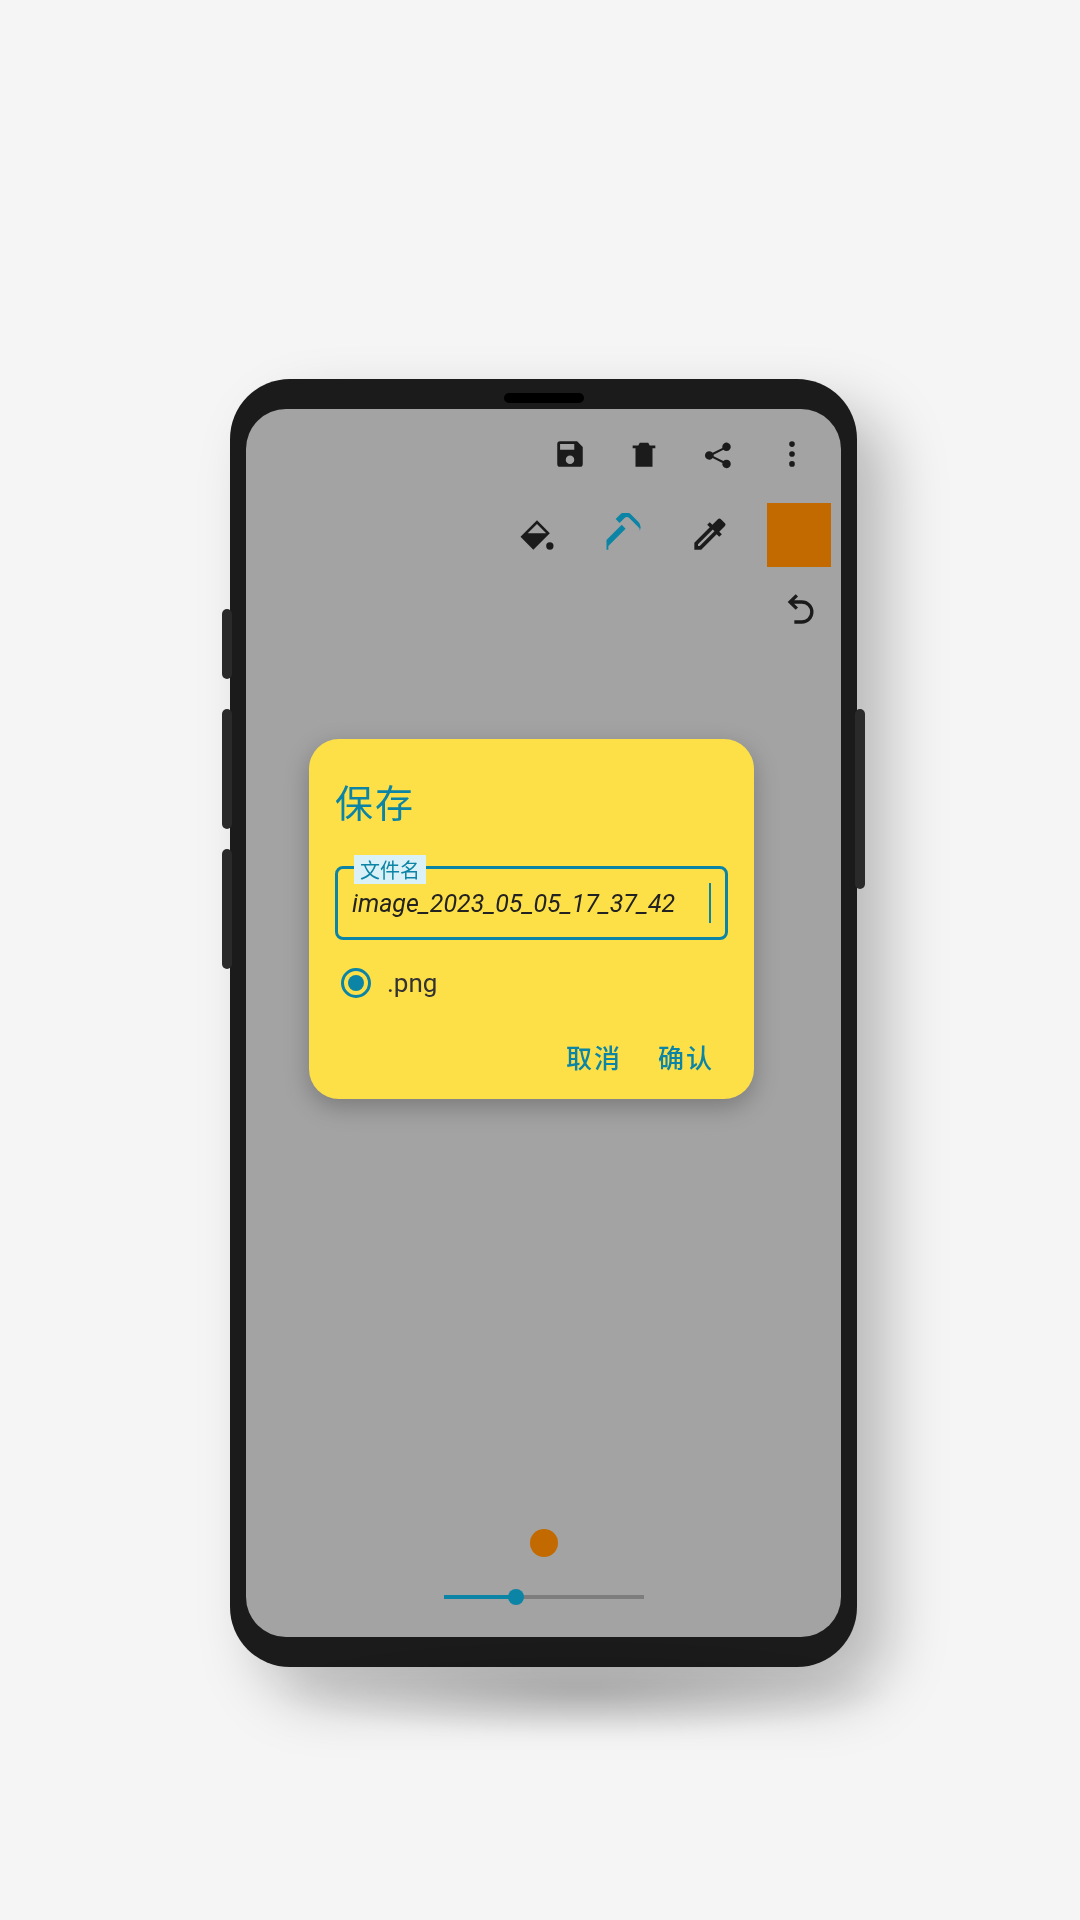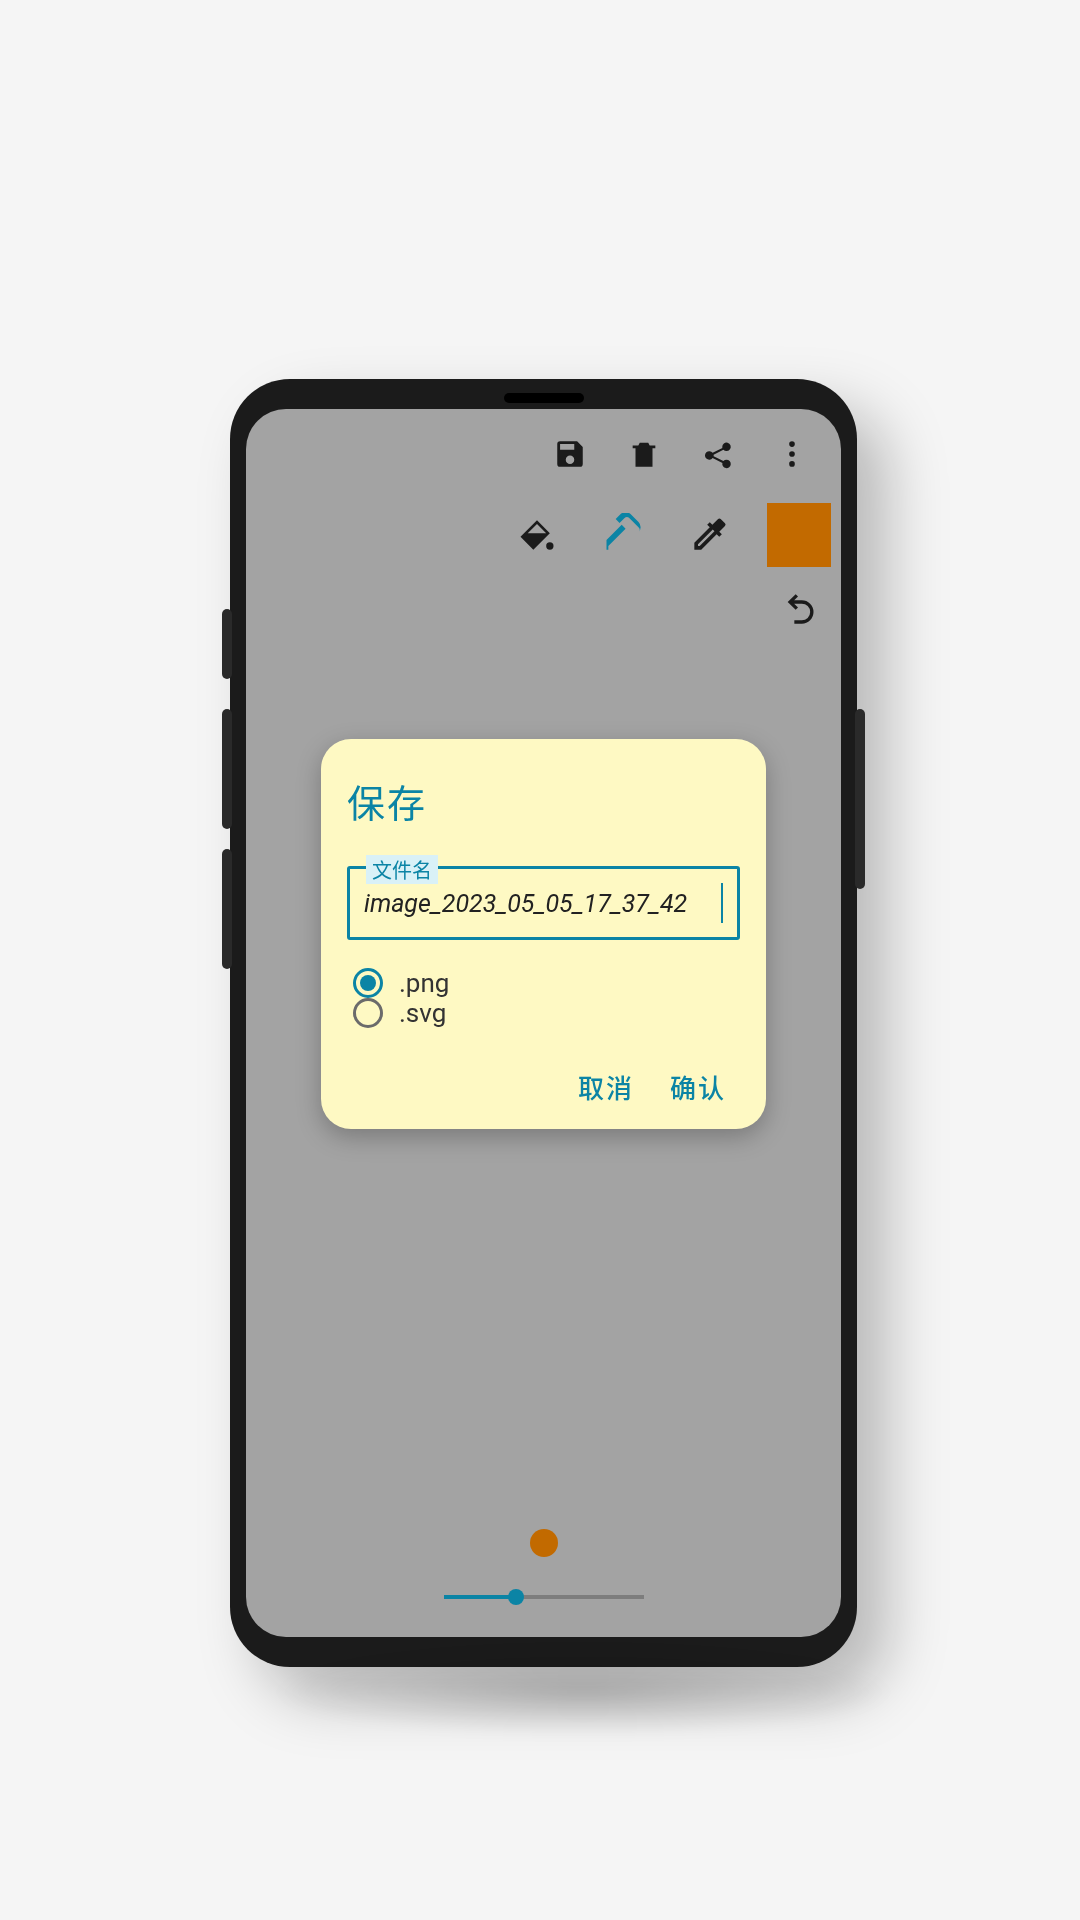--- a/index.html
+++ b/index.html
@@ -119,40 +119,40 @@
 
   
   .scrim{
     position:absolute; inset:0;
     background:rgba(0,0,0,0);
   }
 
   
   .dialog {
     position:absolute;
-    left:75px; top:330px;
+    left:63px; top:330px;
     width:445px;
-    background:#fef9c3;
+    background:#fde047;
     border-radius:30px;
     padding: 34px 26px 24px 26px;
     box-shadow: 0 8px 24px rgba(0,0,0,.25);
   }
   .dialog-title{
     font-size:38px;
     color:#0b84a5;
     font-weight:400;
     margin-bottom:38px;
     letter-spacing:2px;
   }
 
   
   .field{
     position:relative;
     border:3px solid #0b84a5;
-    border-radius:3px;
+    border-radius:8px;
     height:74px;
     display:flex; align-items:center;
     padding:0 14px;
     margin-bottom:26px;
   }
   .field input{
     border:none; outline:none; background:transparent;
     font-size:25px; color:#222; width:100%;
     font-family:inherit;
     font-style:italic;
@@ -278,24 +278,20 @@
         <span class="floating-label">文件名</span>
         <input type="text" value="image_2023_05_05_17_37_42" style="">
         <span class="caret"></span>
       </div>
 
       <div class="radios">
         <label class="radio">
           <span class="rbtn sel"></span>
           <span>.png</span>
         </label>
-        <label class="radio">
-          <span class="rbtn"></span>
-          <span>.svg</span>
-        </label>
       </div>
 
       <div class="dlg-actions">
         <button>取消</button>
         <button>确认</button>
       </div>
     </div>
 
   </div>
 </div>

